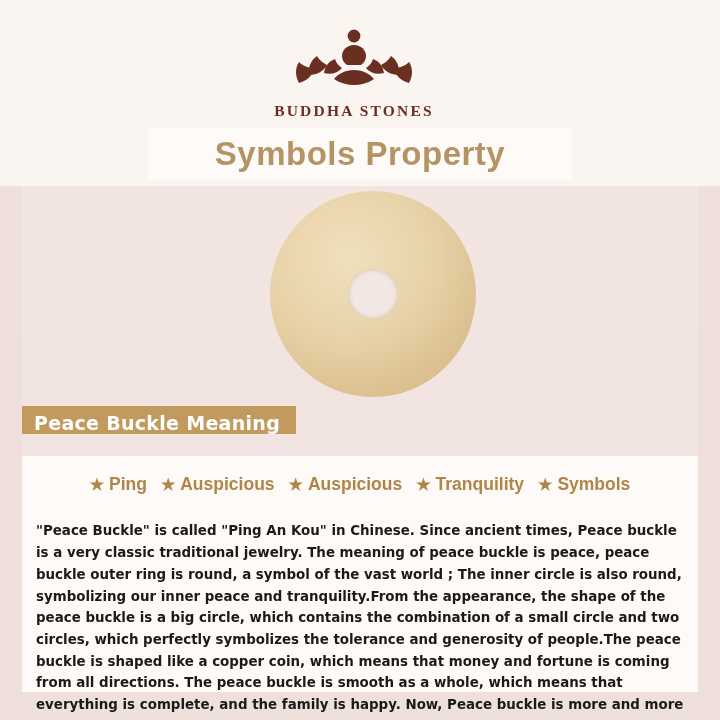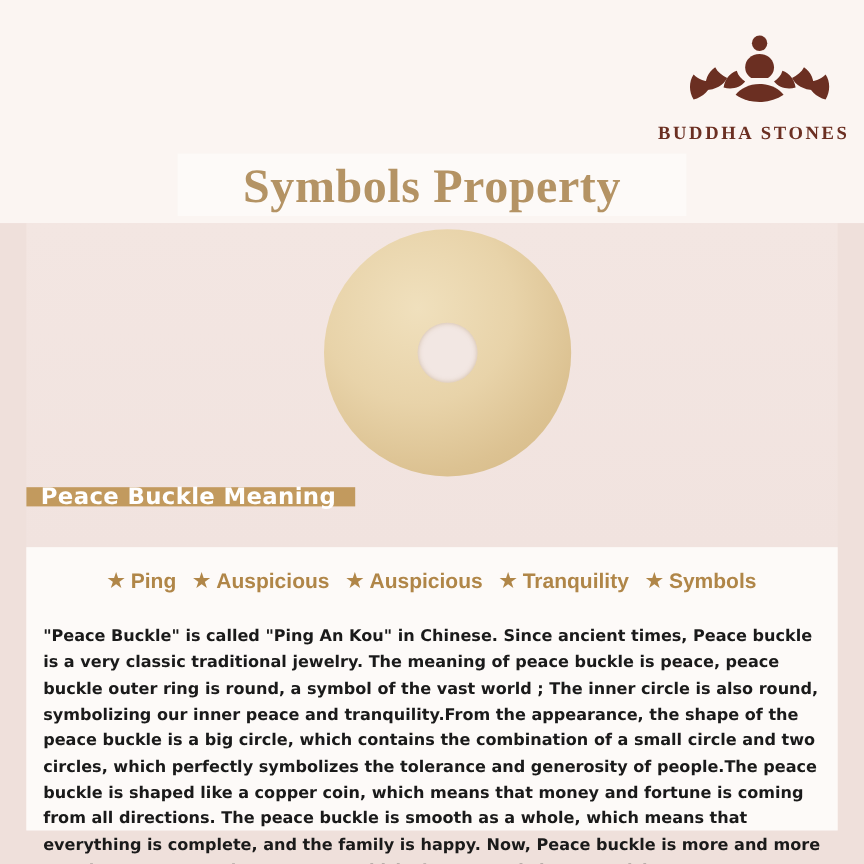--- a/index.html
+++ b/index.html
@@ -58,21 +58,21 @@
     height: 186px;
     background: #fbf5f2;
     z-index: 2;
   }
 
   .logo-wrap {
     position: absolute;
     top: 22px;
     left: 0;
     width: 708px;
-    text-align: right;
+    text-align: center;
     z-index: 6;
   }
   .logo-mark {
     display: block;
     margin: 0 auto;
   }
   .brand-name {
     margin-top: 4px;
     font-size: 15.5px;
     letter-spacing: 2.2px;
@@ -89,22 +89,22 @@
     width: 424px;
     height: 52px;
     background: #fdfaf8;
     display: flex;
     align-items: center;
     justify-content: center;
     z-index: 7;
     box-shadow: 0 0 0 0 rgba(0,0,0,0);
   }
   .title-text {
-    font-family: Liberation Serif, serif;
-    font-size: 40px;
+    font-family: Liberation Sans, sans-serif;
+    font-size: 33px;
     font-weight: bold;
     color: #b49364;
     letter-spacing: 0.5px;
   }
 
   
   .hero {
     position: absolute;
     top: 186px;
     left: 0;
@@ -138,24 +138,24 @@
     border-radius: 50%;
     background: #f2e7e3;
     box-shadow: inset 0 0 4px rgba(180,150,110,0.55);
   }
 
   
   .ribbon {
     position: absolute;
     top: 406px;
     left: 22px;
-    height: 16px;
+    height: 28px;
     background: #c29a5e;
     display: flex;
-    align-items: center;
+    align-items: flex-end;
     padding: 0 16px 0 12px;
     z-index: 8;
   }
   .ribbon-text {
     color: #ffffff;
     font-size: 19px;
     font-weight: bold;
     letter-spacing: 0.3px;
     font-family: "DejaVu Sans", sans-serif;
   }

